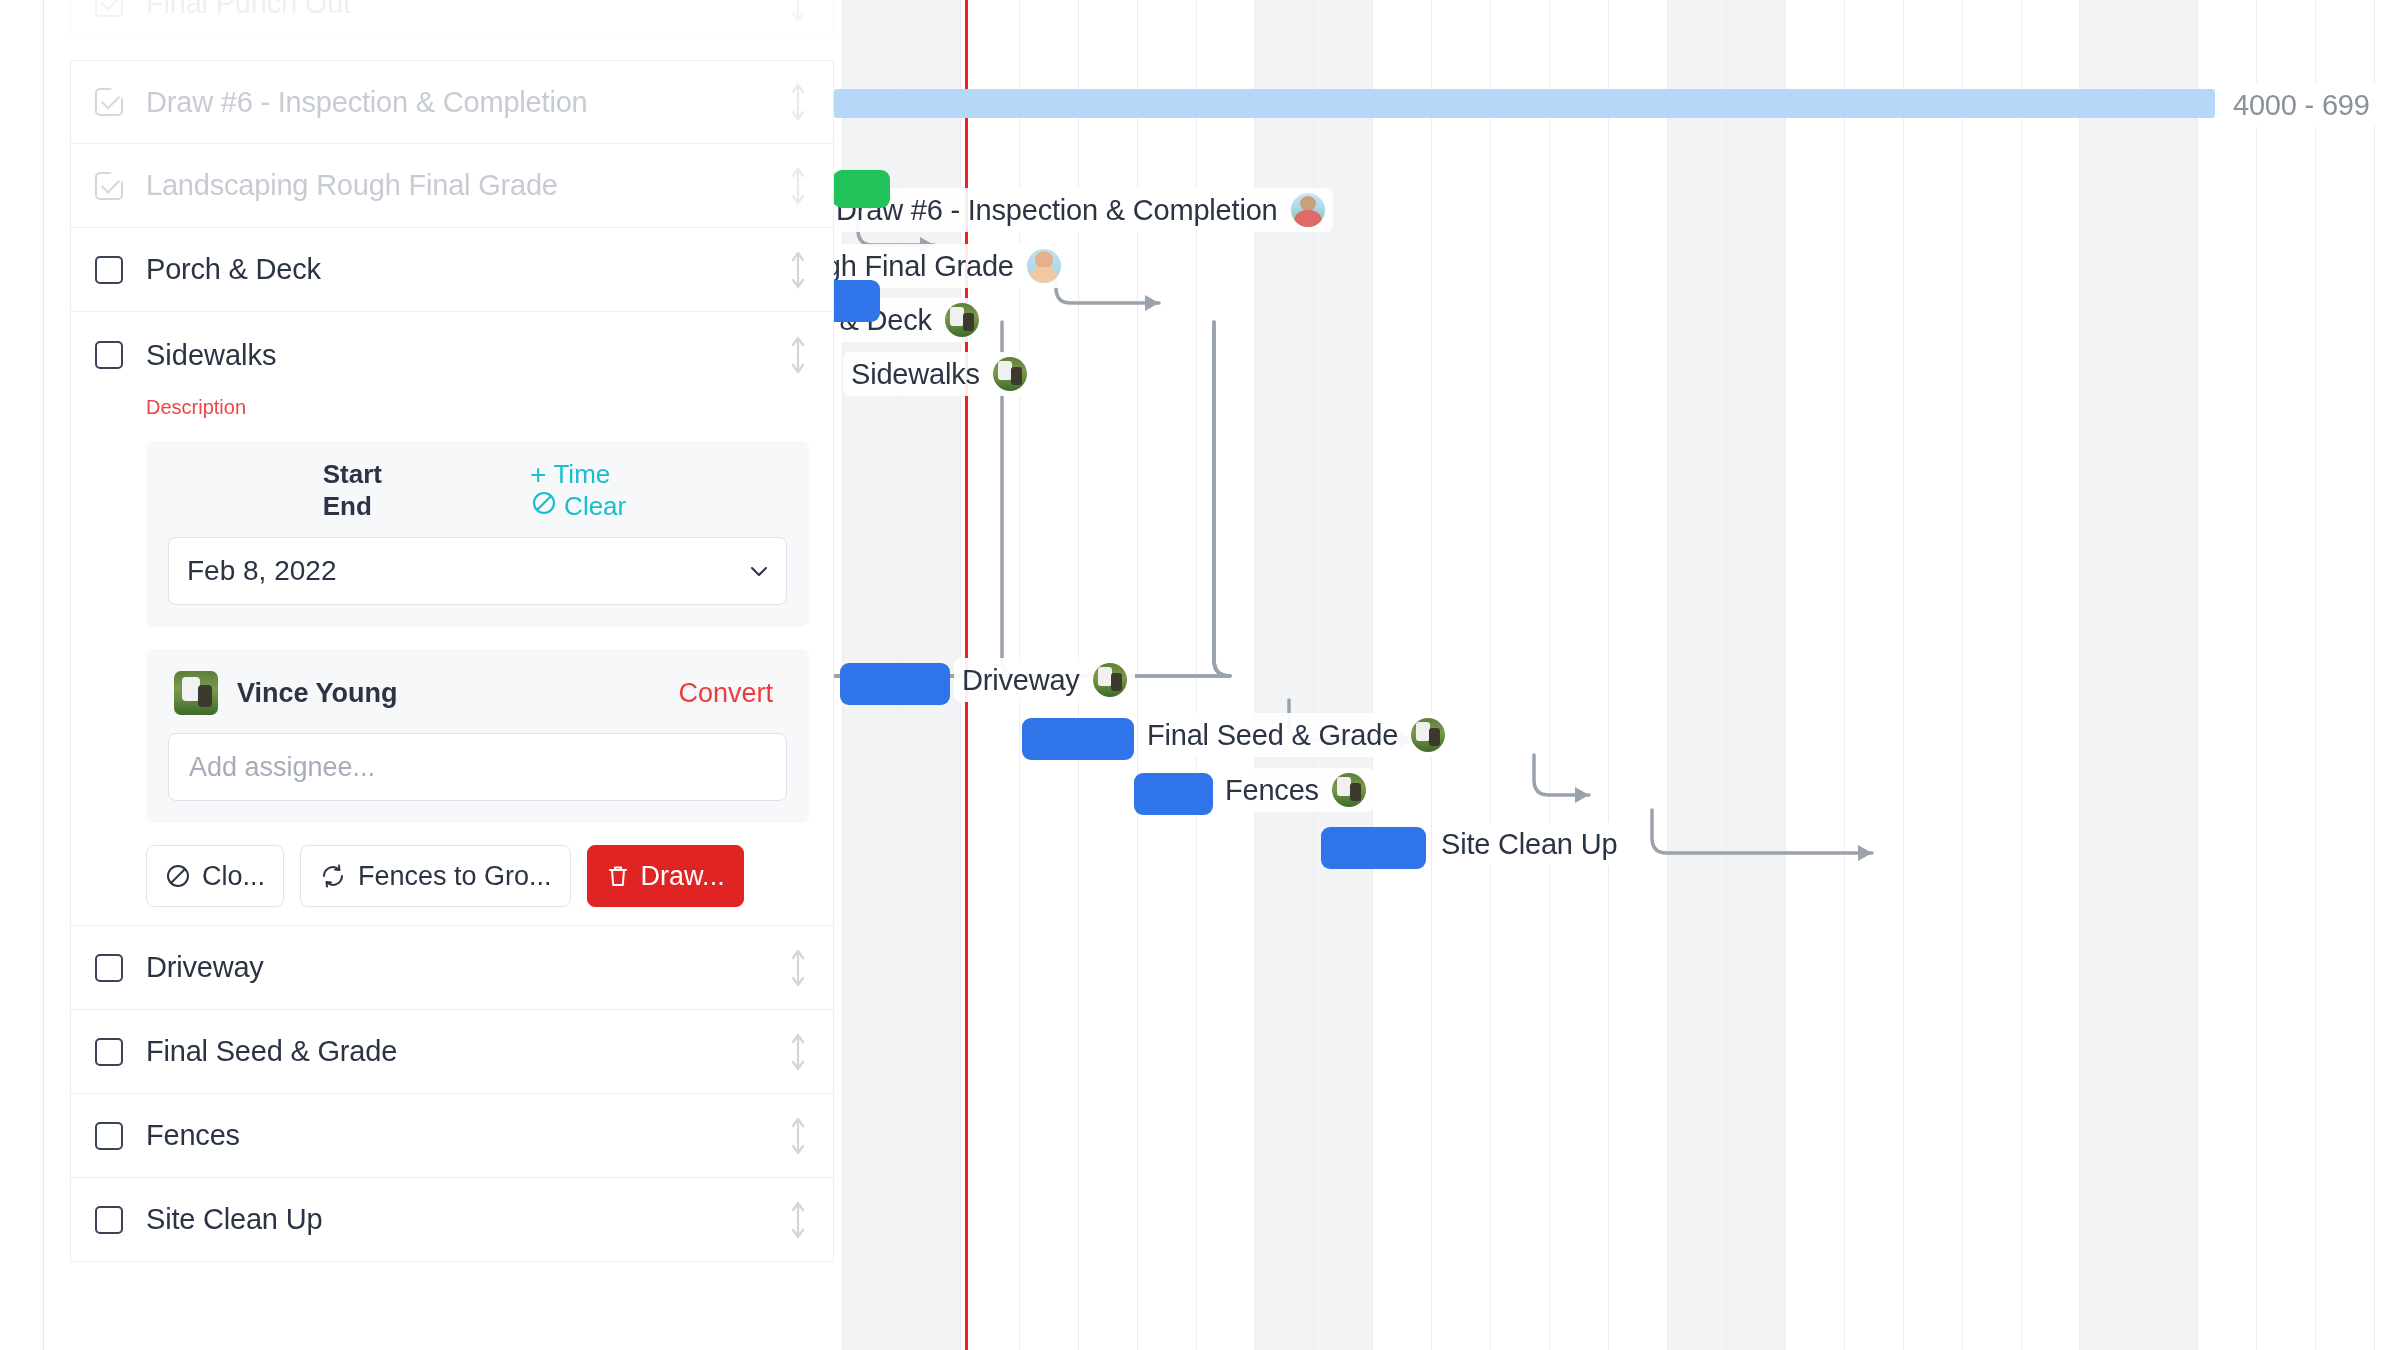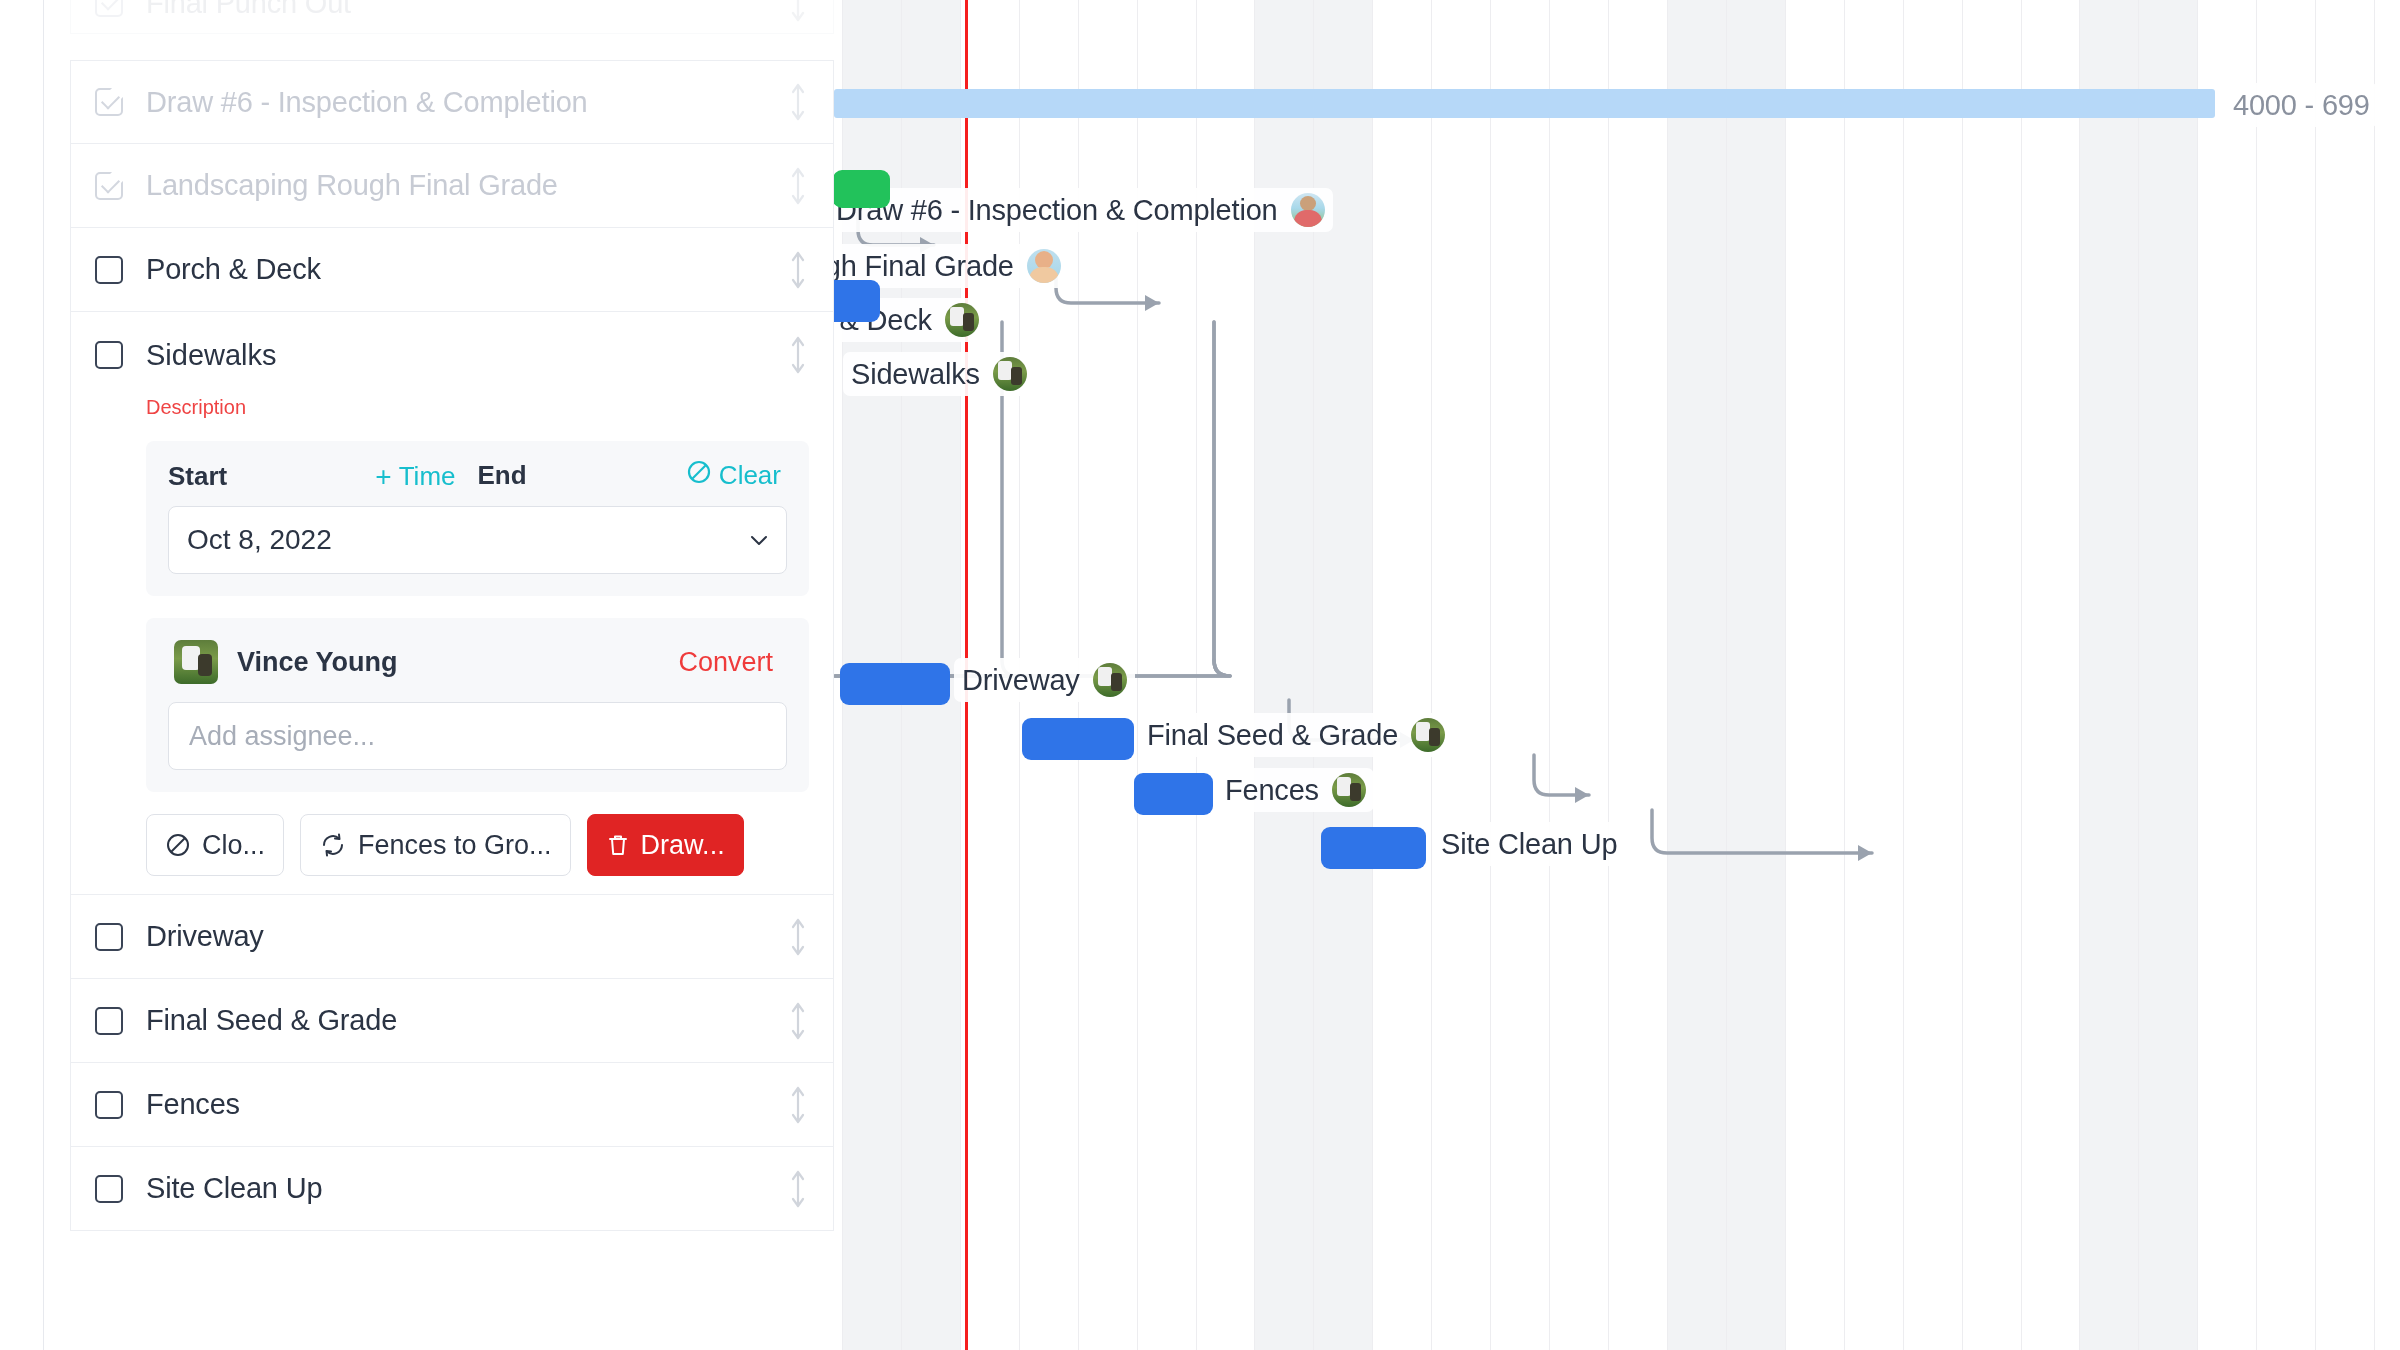--- a/index.html
+++ b/index.html
@@ -116,21 +116,21 @@
   .desc {
     font-size: 20px; color: #ef4444; padding: 20px 0 0 51px;
   }
 
   .panel {
     margin: 22px 0 0 51px;
     background: #f7f8fa; border-radius: 8px;
     padding: 18px 22px 22px 22px;
   }
   .panel-row {
-    display: flex; align-items: flex-end;
+    display: flex; align-items: center; flex-direction: column;
   }
   .pcol { width: 50%; display: flex; align-items: center; }
   .pcol .lbl {
     font-size: 26px; font-weight: bold; color: #2b3444;
   }
   .pcol .act {
     margin-left: auto; font-size: 26px; color: #17becd;
     display: flex; align-items: center; gap: 7px; padding-right: 22px;
   }
   .act .gl { font-size: 28px; line-height: 1; }
@@ -305,21 +305,21 @@
                       <circle cx="13" cy="13" r="10" stroke="#17becd" stroke-width="2.2" fill="none"></circle>
                       <line x1="6" y1="20" x2="20" y2="6" stroke="#17becd" stroke-width="2.2"></line>
                     </svg>
                 </span>
                 <span>Clear</span>
               </span>
             </span>
           </div>
           <div class="dates">
             <div class="datefield">
-              <span class="dv">Oct 8, 2022</span>
+              <span class="dv">Feb 8, 2022</span>
               <span class="caret">
                 <svg width="22" height="22" viewBox="0 0 22 22">
                     <path d="M4 8 L11 15 L18 8" stroke="#2b3444" stroke-width="2" fill="none" stroke-linecap="round" stroke-linejoin="round"></path>
                   </svg>
               </span>
             </div>
           </div>
         </div>
 
         <div class="panel">

